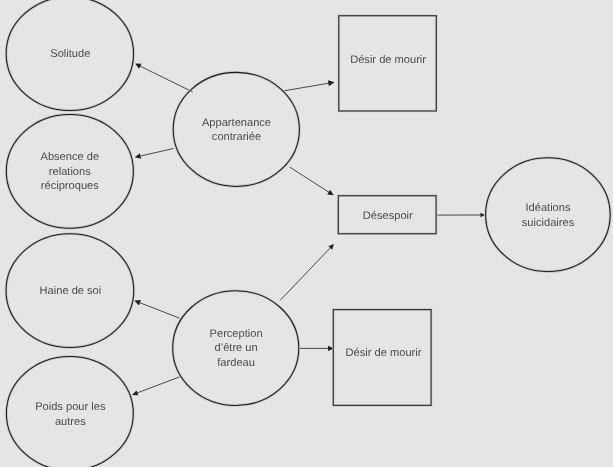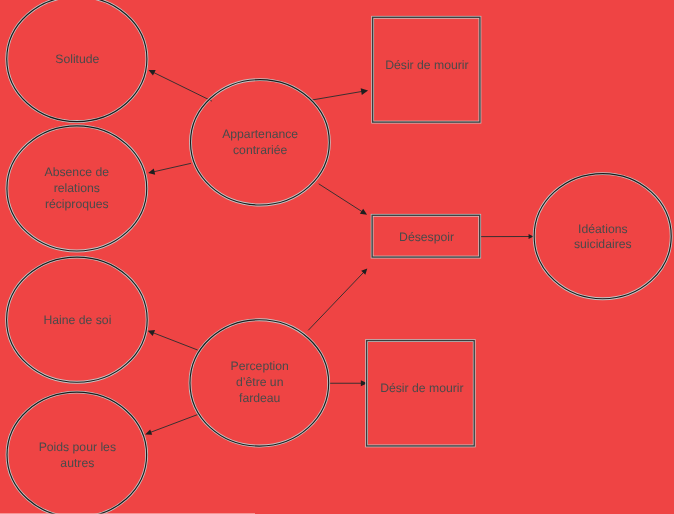--- a/index.html
+++ b/index.html
@@ -2,21 +2,21 @@
 <html><head>
 <meta charset="utf-8">
 <title>Diagramme — Idéations suicidaires</title>
 <style>
   html, body { margin:0; padding:0; background:#ffffff; }
   body {
     width:613px; height:467px; overflow:hidden;
     font-family:"Liberation Sans", sans-serif;
     -webkit-font-smoothing:antialiased; text-rendering:geometricPrecision;
   }
-  #canvas { position:relative; width:613px; height:467px; background:#ef4444; }
+  #canvas { position:relative; width:613px; height:467px; background:#e5e5e5; }
   #diagram-svg { display:block; shape-rendering:geometricPrecision; }
 
   .nodeText {
     font-family:"Liberation Sans", sans-serif;
     font-size:11.1px;
     fill:#4a4a4a;
     text-anchor:middle;
     letter-spacing:0;
     white-space:pre;
   }

